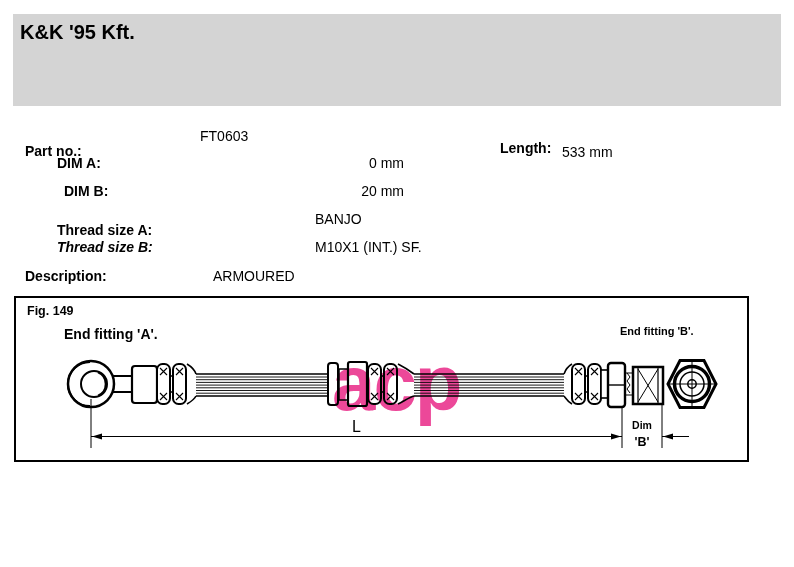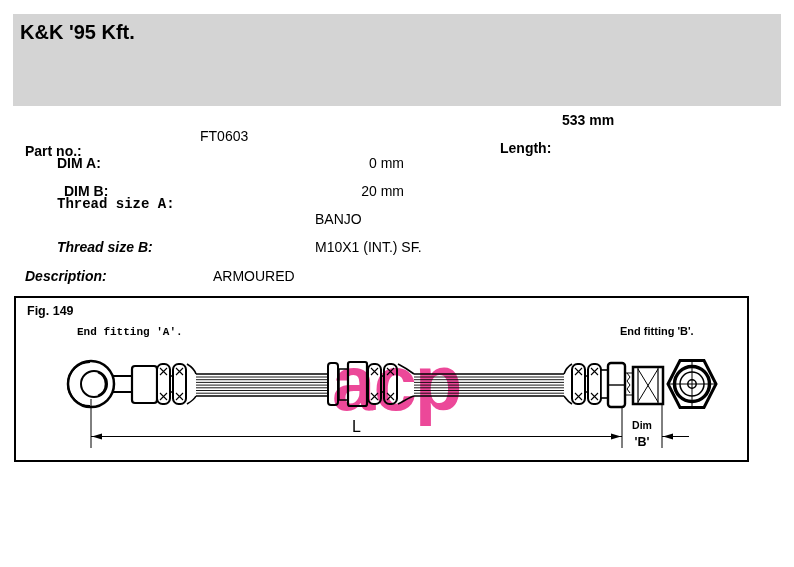--- a/index.html
+++ b/index.html
@@ -26,42 +26,42 @@
 <div class="page">
 
   <div class="header-bar">
     <div class="company">K&amp;K '95 Kft.</div>
   </div>
 
   <div>
     <div class="abs fs b" style="left:25px;top:143px;">Part no.:</div>
     <div class="abs fs" style="left:200px;top:128px;">FT0603</div>
     <div class="abs fs b" style="left:500px;top:128px;margin-top:12px;">Length:</div>
-    <div class="abs fs" style="left:562px;top:112px;font-weight:bold;">533 mm</div>
+    <div class="abs fs" style="left:562px;top:144px;">533 mm</div>
 
     <div class="abs fs b" style="left:57px;top:155px;">DIM A:</div>
     <div class="abs fs mmval" style="top:155px;">0 mm</div>
 
     <div class="abs fs b" style="left:64px;top:183px;">DIM B:</div>
     <div class="abs fs mmval" style="top:183px;">20 mm</div>
 
-    <div class="abs fs b" style="left:57px;top:196px;font-family:Liberation Mono, monospace;">Thread size A:</div>
+    <div class="abs fs b" style="left:57px;top:222px;">Thread size A:</div>
     <div class="abs fs" style="left:315px;top:211px;">BANJO</div>
 
     <div class="abs fs b" style="left:57px;top:239px;font-style:italic;">Thread size B:</div>
     <div class="abs fs" style="left:315px;top:239px;">M10X1 (INT.) SF.</div>
 
-    <div class="abs fs b" style="left:25px;top:268px;font-style:italic;">Description:</div>
+    <div class="abs fs b" style="left:25px;top:268px;">Description:</div>
     <div class="abs fs" style="left:213px;top:268px;">ARMOURED</div>
   </div>
 
   <div class="figure">
 
     <div class="figlabel b" style="left:13px;top:8px;font-size:12.5px;">Fig. 149</div>
-    <div class="figlabel b" style="left:63px;top:30px;font-size:11px;font-family:Liberation Mono, monospace;">End fitting 'A'.</div>
+    <div class="figlabel b" style="left:50px;top:30px;font-size:14px;">End fitting 'A'.</div>
     <div class="figlabel b" style="left:606px;top:29px;font-size:11px;text-align:center;">End fitting 'B'.</div>
     <div class="watermark">acp</div>
 
     <svg width="735" height="166" viewBox="0 0 735 166">
       <defs>
         <g id="crimp">
           <rect x="0" y="-20" width="13" height="40" rx="5.5" class="wfill" stroke-width="2"></rect>
           <rect x="16" y="-20" width="13" height="40" rx="5.5" class="wfill" stroke-width="2"></rect>
           <path class="ln" stroke-width="1.6" d="M13,-8 L16,-8 M13,8 L16,8"></path>
           <path class="ln" stroke-width="1.1" d="M3,-16 L10,-9 M10,-16 L3,-9 M3,9 L10,16 M10,9 L3,16

